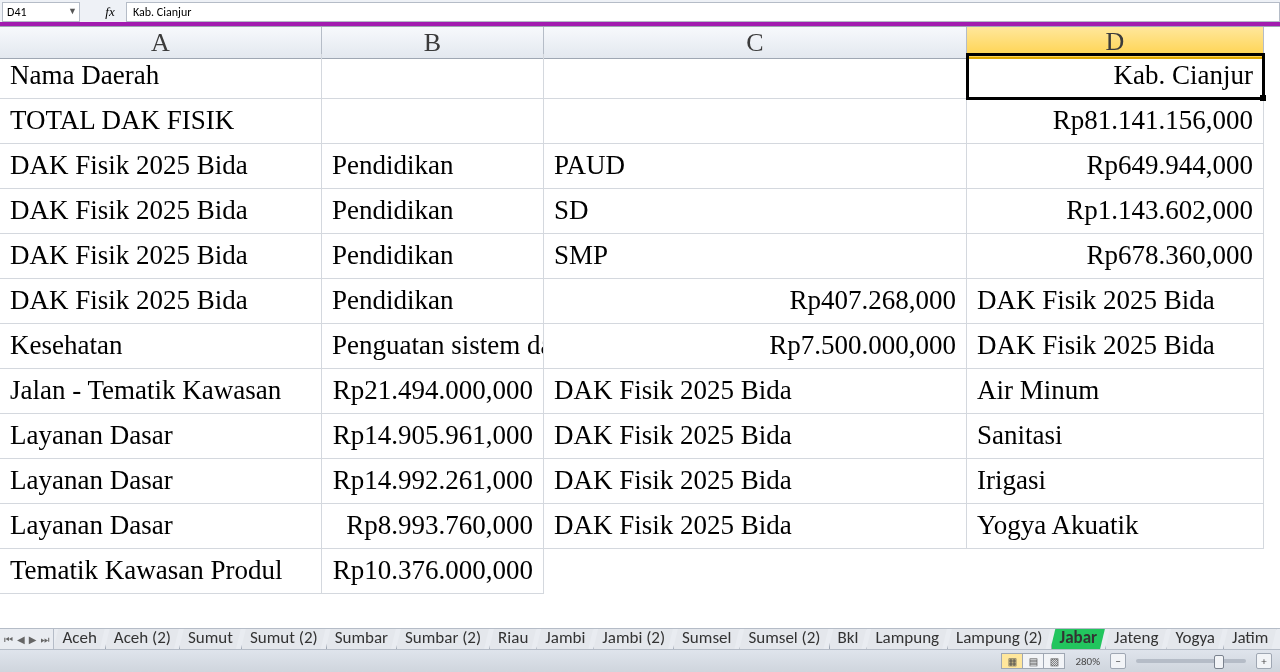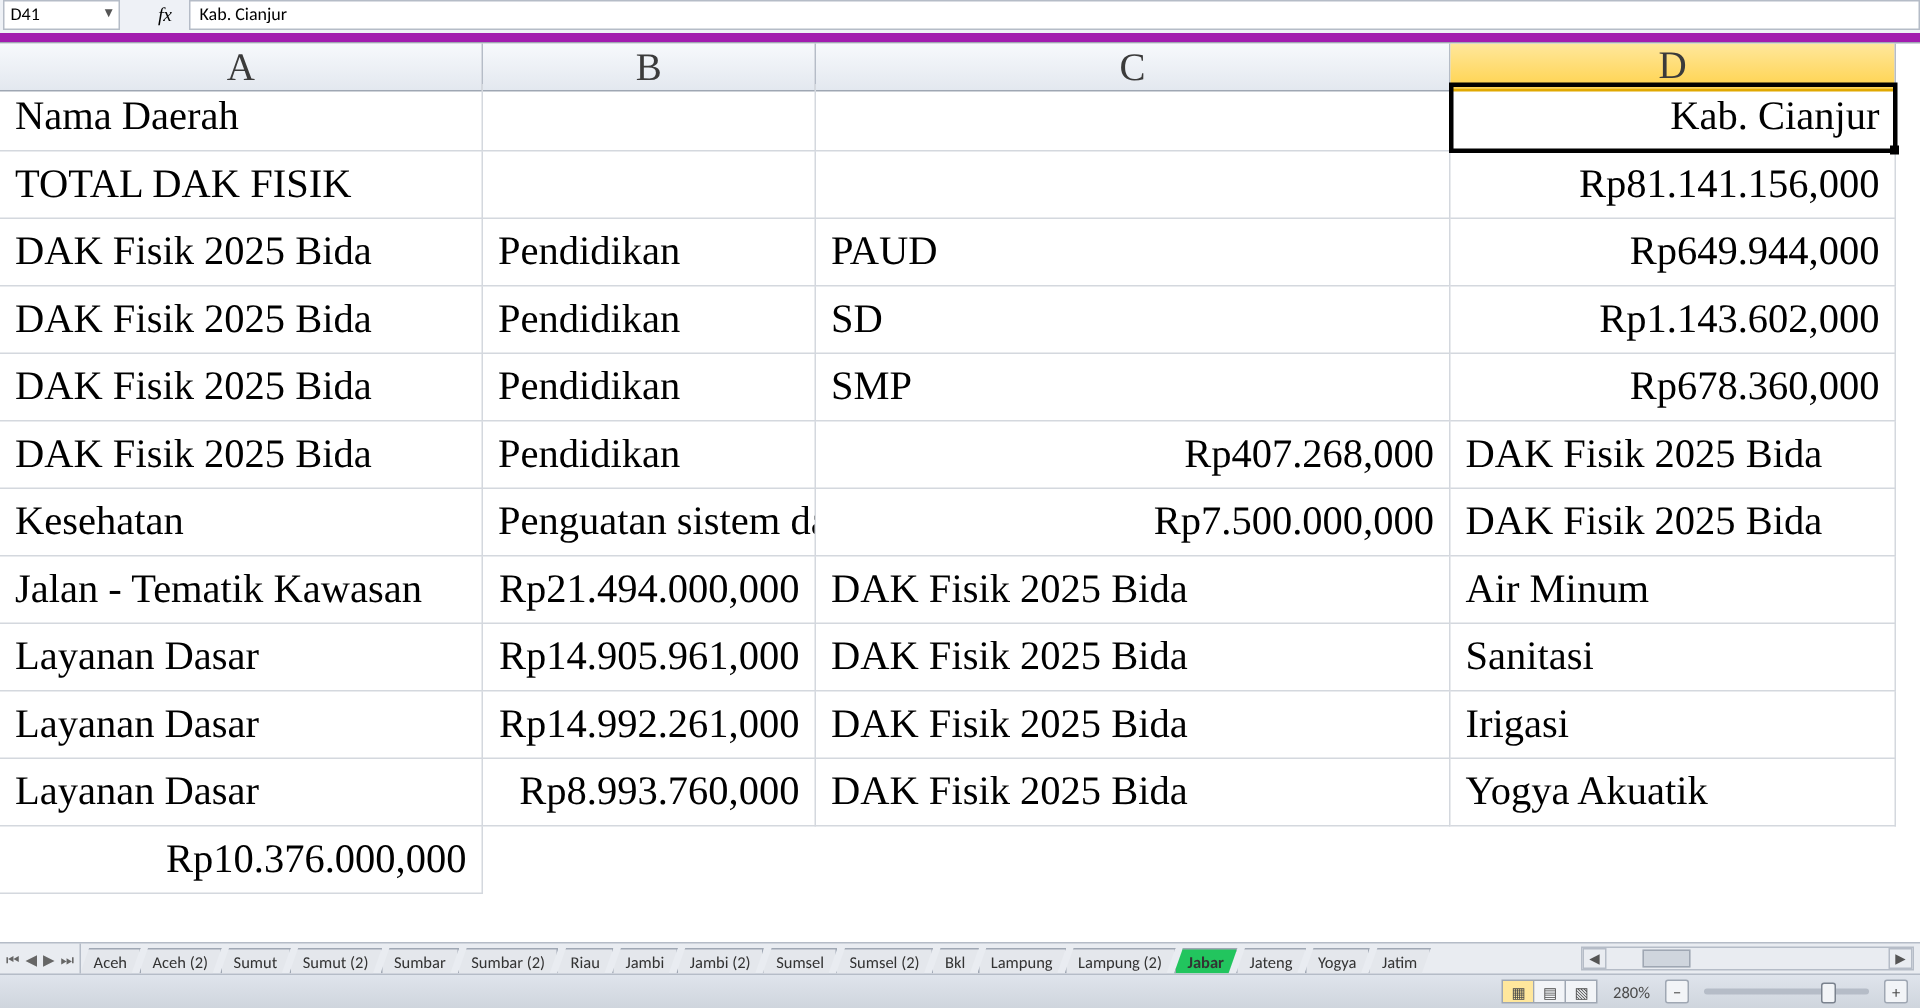--- a/index.html
+++ b/index.html
@@ -1,18 +1,18 @@
 <!DOCTYPE html>
 <html><head>
 <meta charset="utf-8">
 <style>
   html,body{margin:0;padding:0;font-family:"Calibri","Segoe UI",Arial,sans-serif;font-size:12px;color:#000;background:#fff;user-select:none;overflow:hidden}
   .app{width:1280px;height:672px;position:relative;background:#dfe4ec;display:flex;flex-direction:column}
   
-  .fbar{height:22px;background:#eef1f6;border-bottom:6px solid #a21caf;display:flex;align-items:flex-start;font-size:12px}
+  .fbar{height:22px;background:#eef1f6;border-bottom:4px solid #a21caf;display:flex;align-items:flex-end;font-size:12px}
   .namebox{width:68px;height:18px;margin-left:2px;background:#fff;border:1px solid #b5bcc7;display:flex;align-items:center;padding:0 4px;position:relative}
   .namebox .dd{position:absolute;right:2px;top:2px;font-size:9px;color:#555}
   .fxbtn{width:22px;height:18px;margin-left:18px;display:flex;align-items:center;justify-content:center;border:1px solid transparent}
   .fxbtn span{font-style:italic;font-family:"Times New Roman",serif;font-size:13px}
   .fxinput{flex:1;height:18px;margin-left:4px;background:#fff;border:1px solid #b5bcc7;padding:0 6px;display:flex;align-items:center;font-family:Calibri,Arial,sans-serif}
   
   .sheet{flex:1;background:#fff;position:relative;overflow:hidden;border-top:1px solid #9fa7b3}
   .grid{display:grid;grid-template-columns:322px 222px 423px 297px;grid-auto-rows:45px}
   
   .colhdrs{display:grid;grid-template-columns:322px 222px 423px 297px;height:27px}
@@ -20,21 +20,21 @@
   .ch.sel{background:linear-gradient(#ffe79c,#ffd34e);border-bottom:2px solid #e0a800}
   .cell{border-right:1px solid #d4d8de;border-bottom:1px solid #d4d8de;padding:2px 10px;font-family:"Times New Roman",serif;font-size:27px;line-height:1.3;white-space:nowrap;overflow:hidden;display:flex;align-items:center}
   .cell.right{justify-content:flex-end}
   .activecell{position:absolute;border:3px solid #000;pointer-events:none;box-sizing:border-box}
   .activecell .handle{position:absolute;right:-4px;bottom:-4px;width:6px;height:6px;background:#000}
   
   .tabsbar{height:20px;background:#e9ecf1;border-top:1px solid #b5bcc7;display:flex;align-items:stretch;font-size:11px}
   .tabnav{display:flex;align-items:center;padding:0 4px;gap:4px;border-right:1px solid #b5bcc7}
   .tabnav span{color:#666;font-size:10px;cursor:pointer}
   .tabs{display:flex;align-items:flex-end;overflow:hidden;flex:0 0 auto}
-  .tab{padding:2px 8px 1px 8px;background:#e4e7ec;border:1px solid #9fa7b3;border-bottom:none;margin-left:-1px;position:relative;clip-path:polygon(6px 0,100% 0,calc(100% - 6px) 100%,0 100%);font-size:11px;color:#333;cursor:pointer;white-space:nowrap}
+  .tab{padding:2px 8px 1px 8px;background:#e4e7ec;border:1px solid #9fa7b3;border-bottom:none;margin-left:-1px;position:relative;clip-path:polygon(6px 0,100% 0,calc(100% - 6px) 100%,0 100%);font-size:17px;color:#333;cursor:pointer;white-space:nowrap}
   .tab.active{background:#22c55e;font-weight:bold;z-index:2}
   .tabscroll{flex:1;display:flex;align-items:center;justify-content:flex-end;padding:0 4px;gap:4px}
   .hscroll{width:220px;height:14px;background:#e9ecf1;border:1px solid #b5bcc7;position:relative}
   .hscroll .thumb{position:absolute;left:40px;top:1px;width:30px;height:10px;background:#cfd5dd;border:1px solid #9fa7b3}
   .hscroll .arr{position:absolute;top:0;width:14px;height:12px;display:flex;align-items:center;justify-content:center;font-size:9px;color:#555;background:#e9ecf1;border:1px solid #b5bcc7}
   .hscroll .arr.l{left:0}.hscroll .arr.r{right:0}
   
   .status{height:22px;background:linear-gradient(#dfe4ec,#cfd5dd);border-top:1px solid #b5bcc7;display:flex;align-items:center;justify-content:flex-end;padding:0 8px;gap:10px;font-size:11px;color:#4a4a4a}
   .viewbtns{display:flex;border:1px solid #9fa7b3}
   .viewbtns span{width:20px;height:14px;display:flex;align-items:center;justify-content:center;border-right:1px solid #9fa7b3;font-size:10px;background:#f2f4f7}
@@ -107,20 +107,21 @@
         <div class="cell">DAK Fisik 2025 Bida</div>
         <div class="cell">Sanitasi</div>
         <div class="cell">Layanan Dasar</div>
         <div class="cell right">Rp14.992.261,000</div>
         <div class="cell">DAK Fisik 2025 Bida</div>
         <div class="cell">Irigasi</div>
         <div class="cell">Layanan Dasar</div>
         <div class="cell right">Rp8.993.760,000</div>
         <div class="cell">DAK Fisik 2025 Bida</div>
         <div class="cell">Yogya Akuatik</div>
+        <div class="cell">Tematik Kawasan Produl</div>
         <div class="cell right">Rp10.376.000,000</div>
       </div>
     <div class="activecell" id="activecell" style="left: 966px; top: 26px; width: 299px; height: 47px;">
       <div class="handle"></div>
     </div>
   </div>
 
   <div class="tabsbar">
     <div class="tabnav">
       <span>⏮</span>

